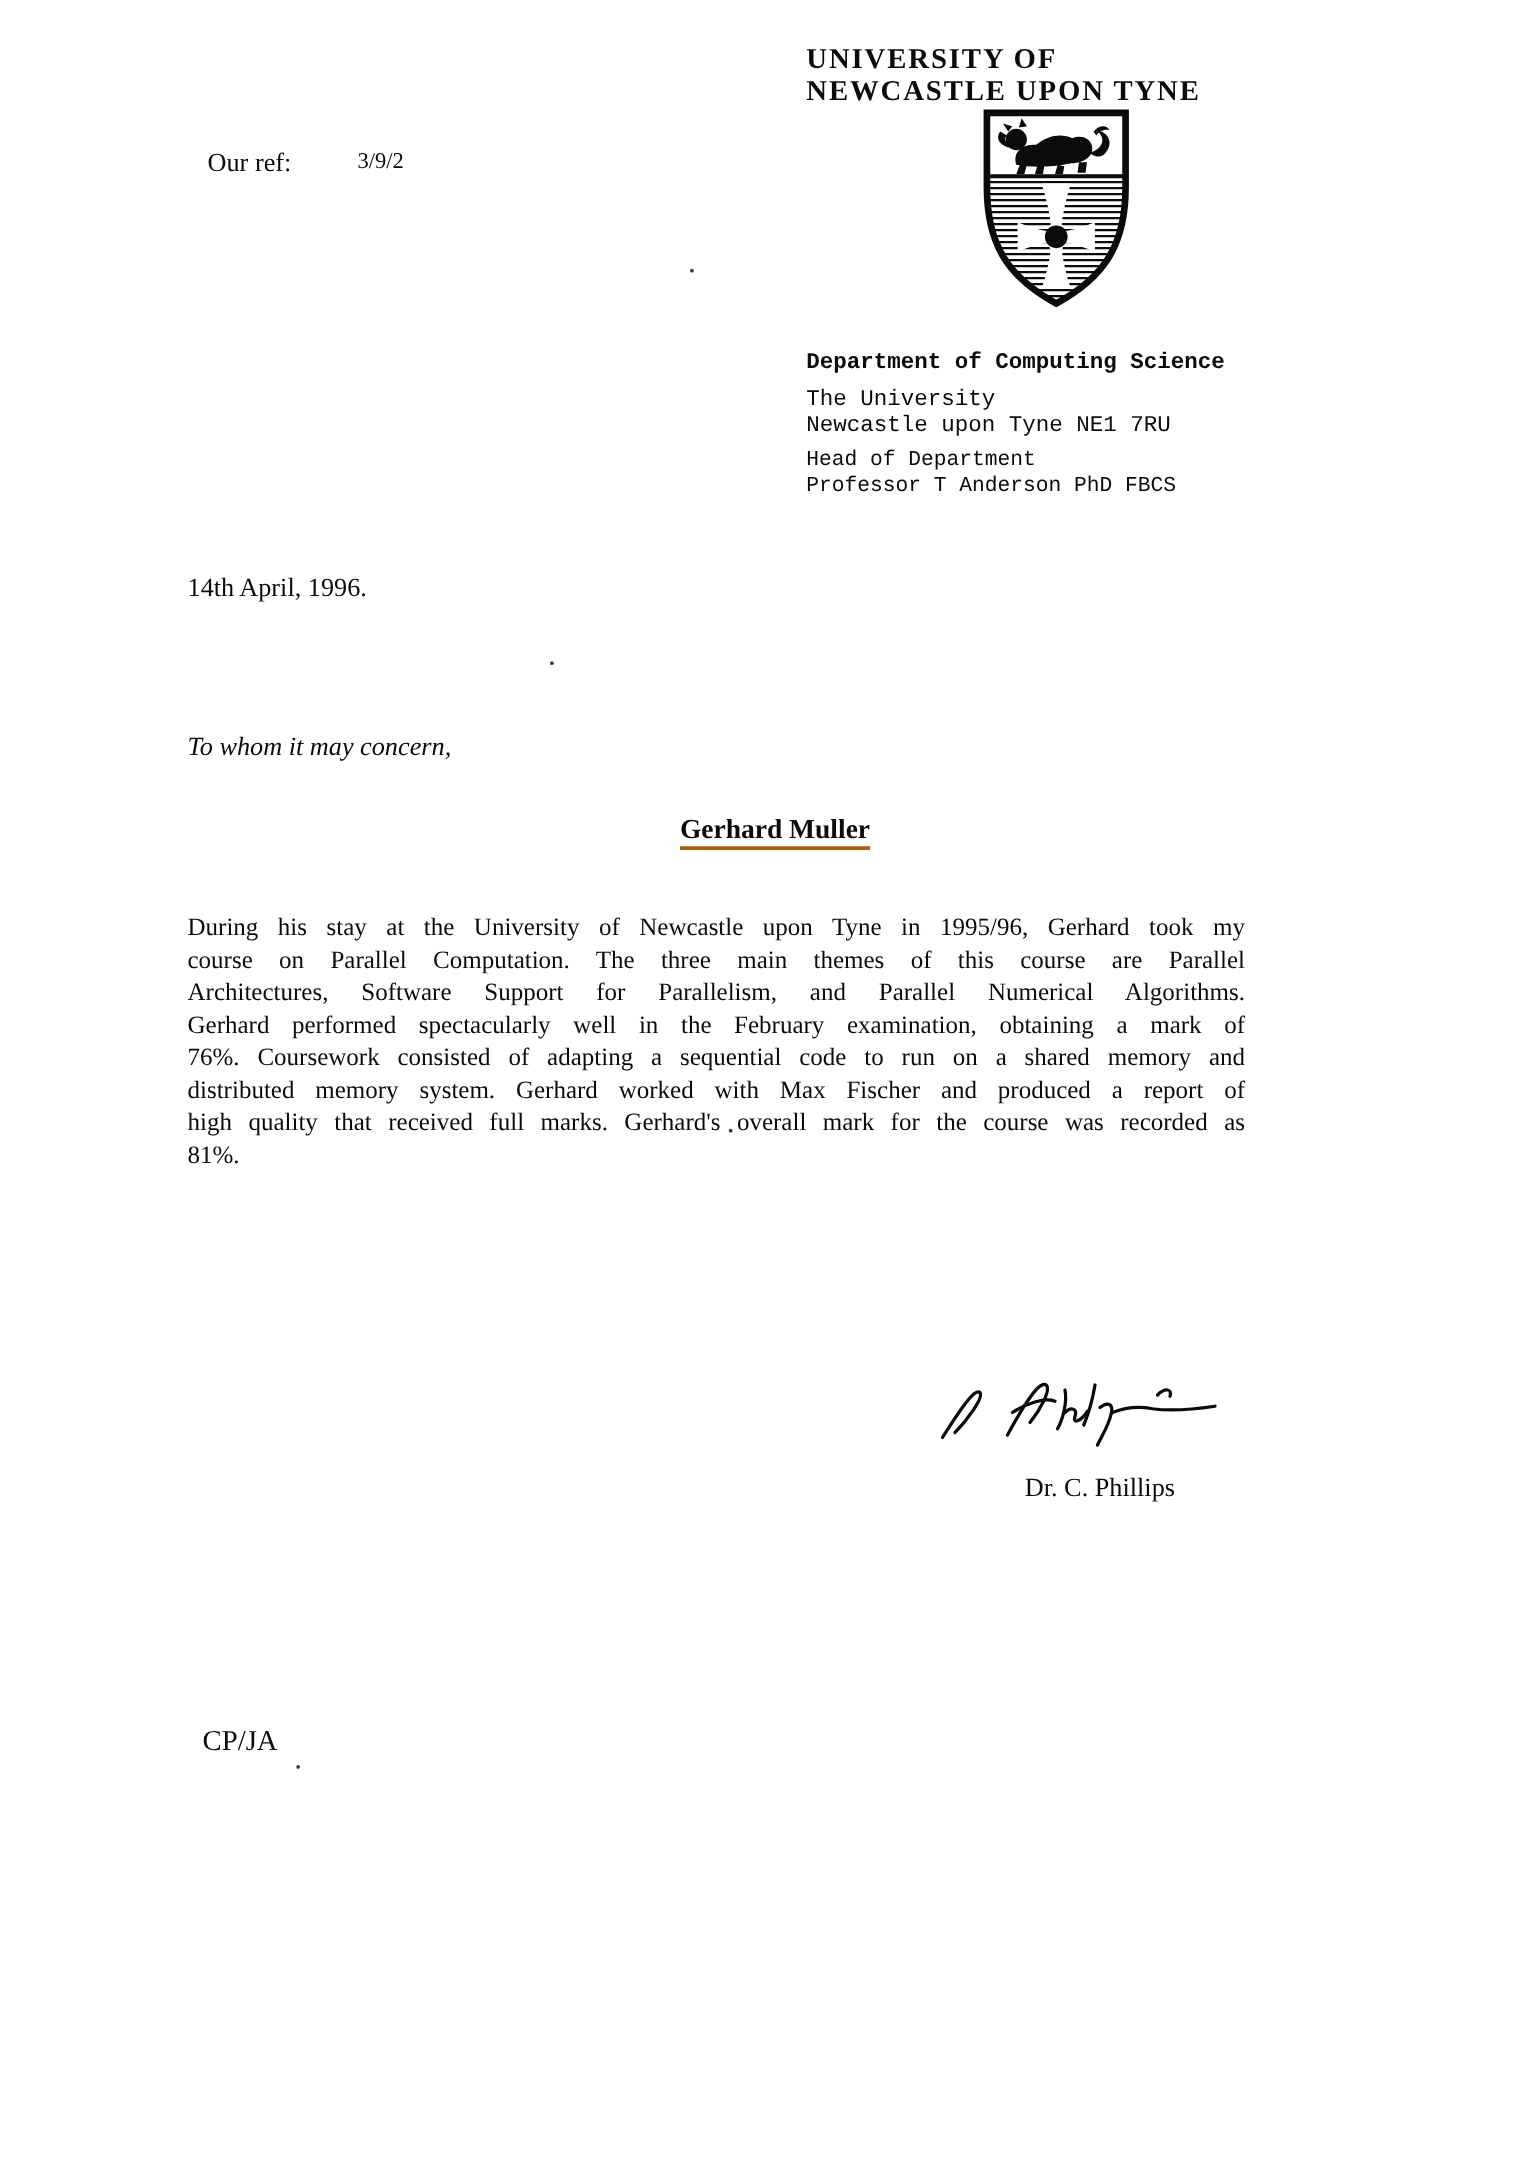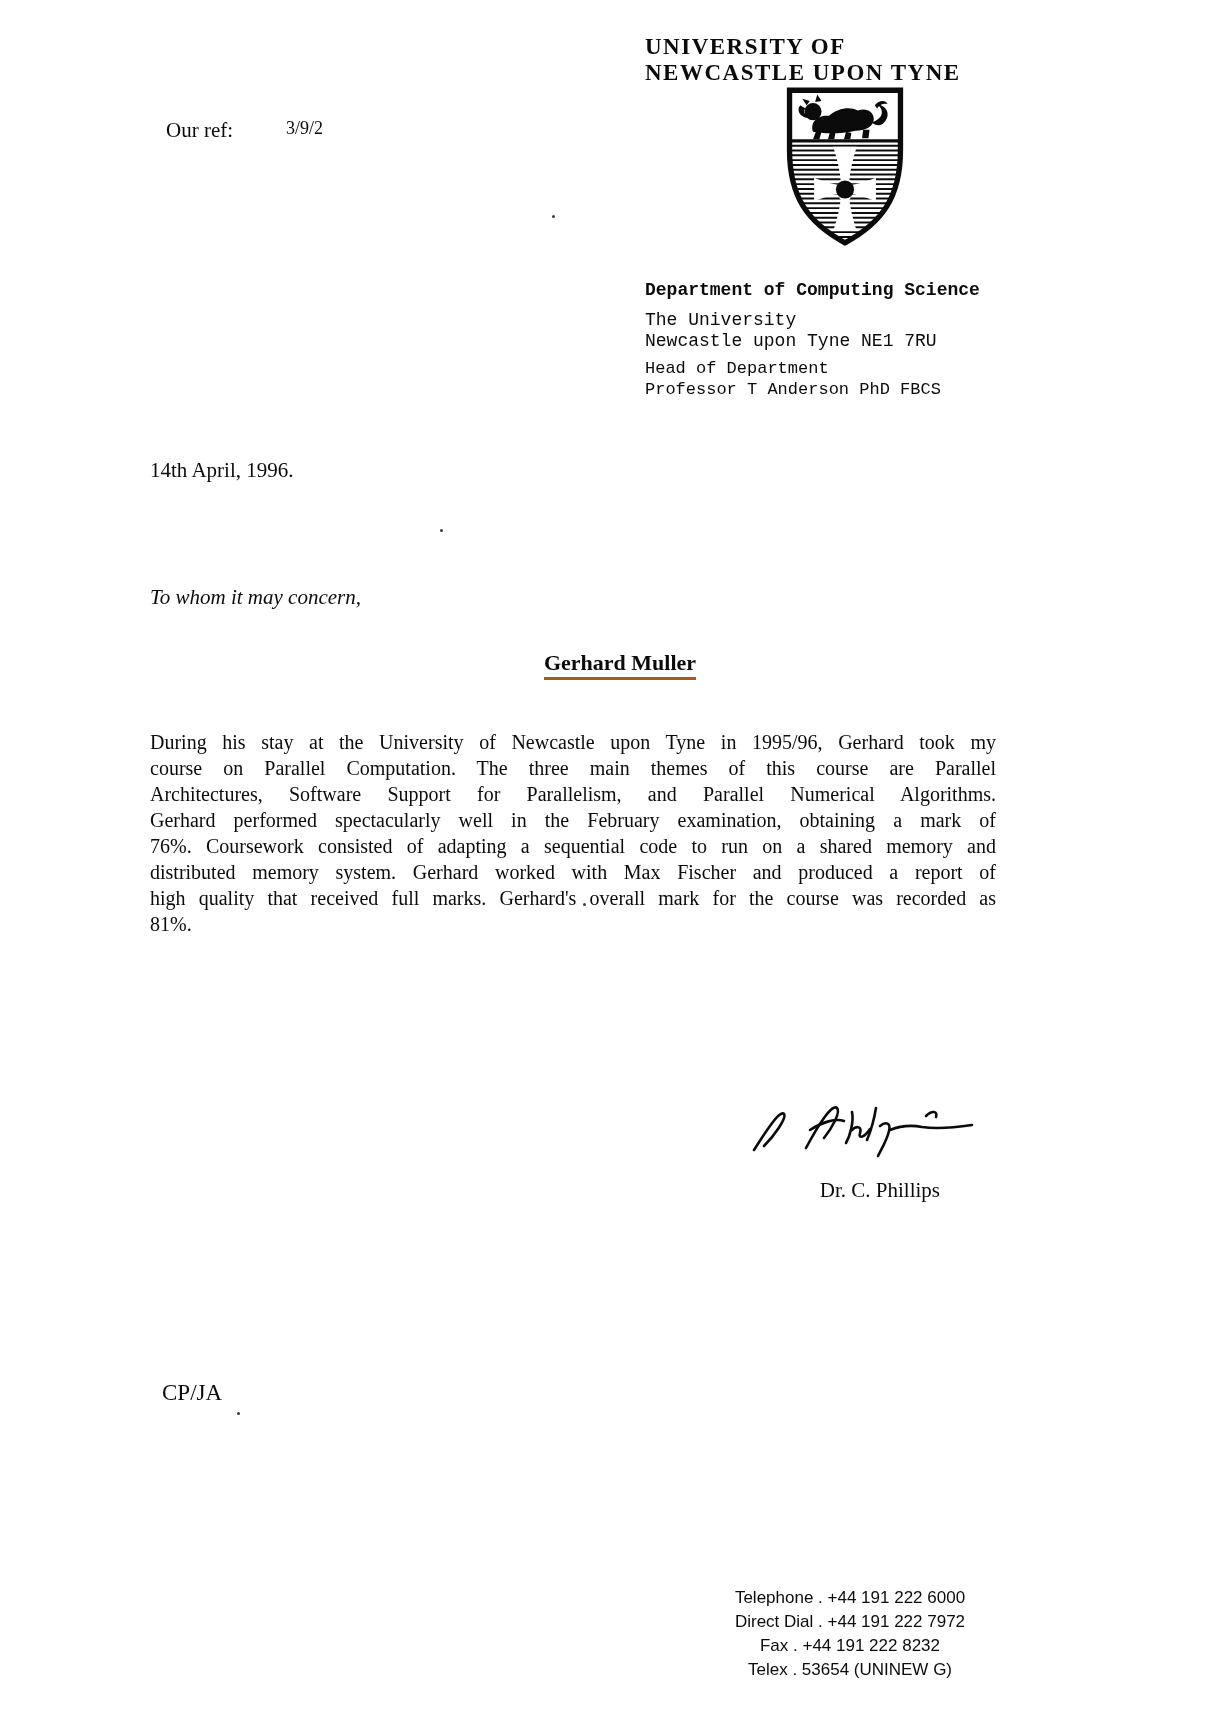--- a/index.html
+++ b/index.html
@@ -181,25 +181,19 @@
         <path d="M150,42 C160,38 172,37 182,39 C196,41 212,40 232,37"></path>
         <path d="M186,28 C192,22 198,23 196,29"></path>
       </g>
     </svg>
   </span>
 
   <div class="abs signer-name">Dr. C. Phillips</div>
 
   <span class="abs initials">CP/JA</span>
 
-  <div class="abs footer-block">
-    <div>Telephone . +44 191 222 6000</div>
-    <div>Direct Dial . +44 191 222 7972</div>
-    <div>Fax . +44 191 222 8232</div>
-    <div>Telex . 53654 (UNINEW G)</div>
-  </div>
 
   <span class="abs dot" style="left:552px;top:215px;"></span>
   <span class="abs dot" style="left:440px;top:529px;"></span>
   <span class="abs dot" style="left:583px;top:903px;"></span>
   <span class="abs dot" style="left:237px;top:1412px;"></span>
 
 </div>
 
 </body></html>

